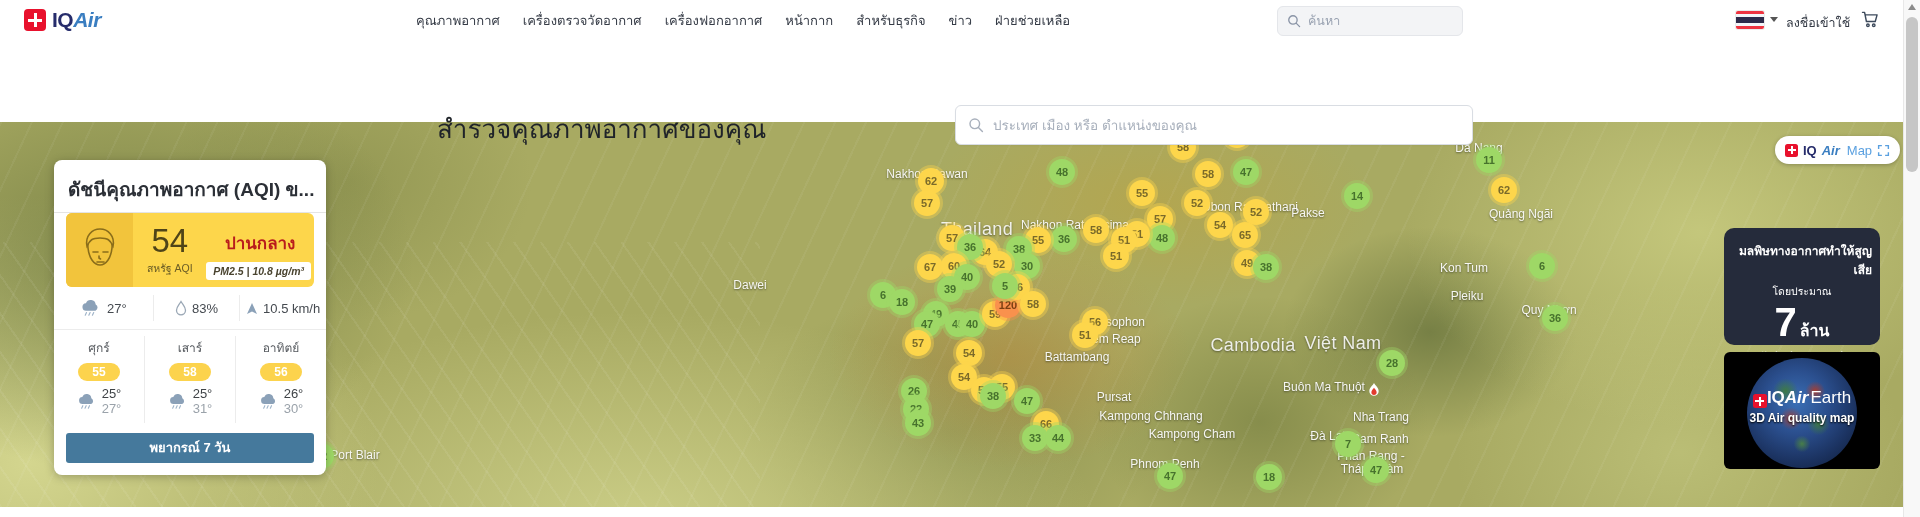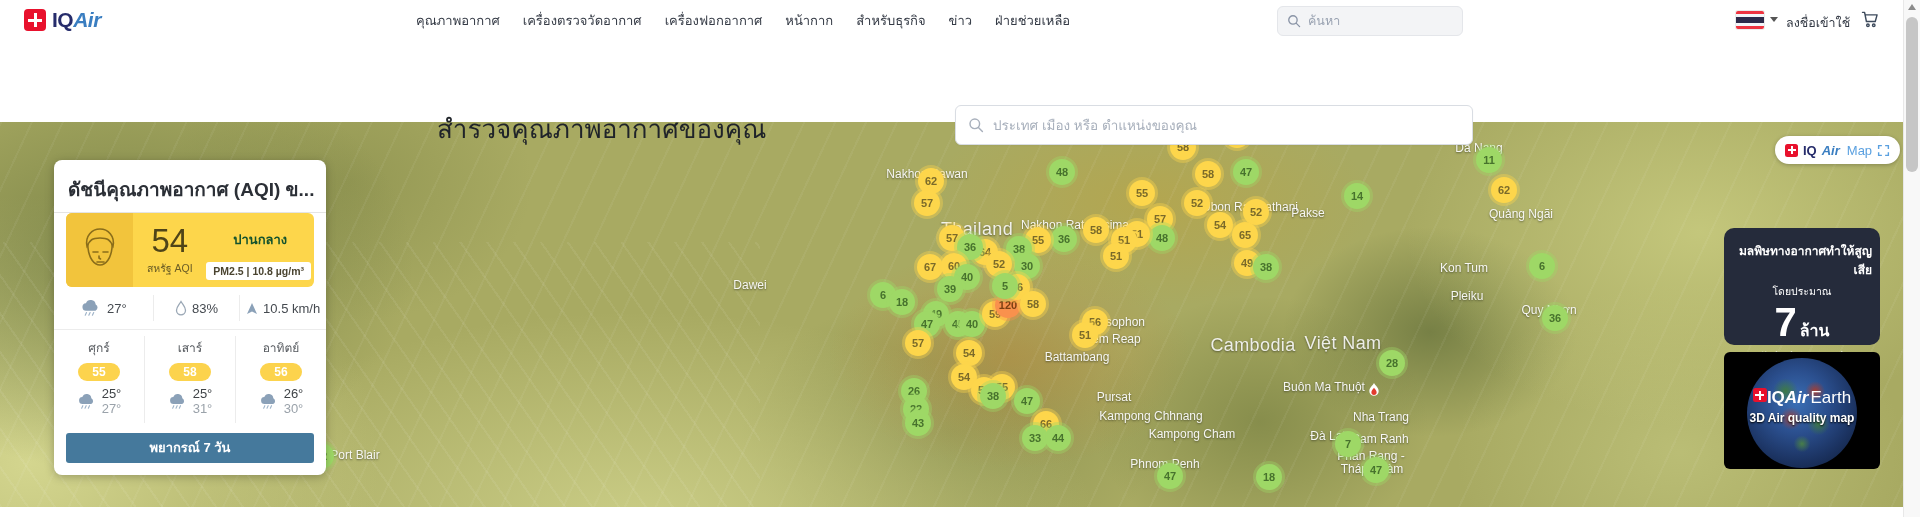--- a/index.html
+++ b/index.html
@@ -91,21 +91,21 @@
     border-radius:6px; z-index:10; overflow:hidden; cursor:pointer; }
   .globe { position:absolute; left:23px; top:6px; width:110px; height:110px; border-radius:50%;
     background:
       radial-gradient(circle 14px at 62% 30%, rgba(178,58,38,.9), transparent 70%),
       radial-gradient(circle 16px at 40% 55%, rgba(178,58,38,.8), transparent 70%),
       radial-gradient(circle 18px at 35% 30%, rgba(63,125,58,.9), transparent 70%),
       radial-gradient(circle 16px at 65% 60%, rgba(63,125,58,.85), transparent 70%),
       radial-gradient(circle 12px at 50% 78%, rgba(80,140,60,.8), transparent 70%),
       radial-gradient(circle at 45% 40%, #3b6fb5 0%, #2b4f8e 35%, #1c3463 65%, #0c1830 100%); }
   .earth-text { position:absolute; left:0; top:36px; width:100%; text-align:center; z-index:2; }
-  .earth-brand { display:flex; align-items:flex-start; justify-content:center; }
+  .earth-brand { display:flex; align-items:flex-end; justify-content:center; }
   .earth-brand .logo-cross { width:14px; height:14px; border-radius:2.5px; }
   .earth-brand .logo-cross::before { left:6px; top:2.5px; width:2px; height:9px; }
   .earth-brand .logo-cross::after { left:2.5px; top:6px; width:9px; height:2px; }
   .earth-brand .e-iq { font-size:17px; font-weight:bold; color:#fff; }
   .earth-brand .e-air { font-size:17px; font-weight:bold; font-style:italic; color:#fff; }
   .earth-brand .e-earth { font-size:17px; color:#fff; font-weight:300; margin-left:2px; }
   .earth-sub { font-size:12px; font-weight:bold; color:#fff; margin-top:3px; text-shadow:0 1px 2px #000; }
 
   
   #card { position:absolute; left:54px; top:160px; width:272px; background:#fff; border-radius:8px; z-index:15;
@@ -113,23 +113,23 @@
   .card-title { font-size:19px; font-weight:bold; color:#2b2f36; padding:2px 14px 8px; white-space:nowrap;
     overflow:hidden; border-bottom:1px solid #e4e4e4; }
   .card-updated { padding:8px 14px 8px; font-size:11px; color:#7a7a7a; }
   .card-updated b { color:#8a7a35; font-weight:bold; }
   .aqi-box { margin:0 12px; height:74px; border-radius:6px; background:#fdd64b; display:flex; overflow:hidden; }
   .aqi-face { width:70px; background:#f2c43c; display:flex; align-items:center; justify-content:center; }
   .aqi-mid { width:76px; display:flex; flex-direction:column; align-items:center; justify-content:center; }
   .aqi-val { font-size:33px; color:#4f4418; line-height:1; }
   .aqi-scale { font-size:10.5px; color:#6b5d26; margin-top:3px; }
   .aqi-right { flex:1; display:flex; flex-direction:column; align-items:center; }
-  .aqi-level { font-size:13px; font-weight:bold; color:#14532d; margin-top:16px; }
+  .aqi-level { font-size:17px; font-weight:bold; color:#b91c1c; margin-top:16px; }
   .aqi-pm { margin-top:auto; margin-bottom:7px; align-self:flex-end; margin-right:3px; background:#fff;
-    border-radius:3px; font-size:10.5px; font-weight:bold; color:#4a4430; padding:3px 7px; white-space:nowrap; }
+    border-radius:3px; font-size:10.5px; font-weight:bold; color:#4a4430; padding:3px 7px; white-space:nowrap;font-style:italic; }
   .wx-row { display:flex; margin:8px 0 0; border-bottom:1px solid #ececec; padding-bottom:8px; }
   .wx-cell { display:flex; align-items:center; justify-content:center; gap:5px; font-size:13px; color:#454a50;
     border-left:1px solid #ececec; flex:1; padding:4px 0; }
   .wx-cell:first-child { border-left:none; flex:1.15; }
   .fc-row { display:flex; padding:6px 0 4px; }
   .fc-col { flex:1; border-left:1px solid #ececec; text-align:center; padding:2px 0 6px; }
   .fc-col:first-child { border-left:none; }
   .fc-day { font-size:12px; color:#55595e; }
   .fc-pill { display:inline-block; margin-top:6px; background:#fcd34d; color:#fff; font-weight:bold;
     font-size:12px; border-radius:10px; padding:2px 14px; }

